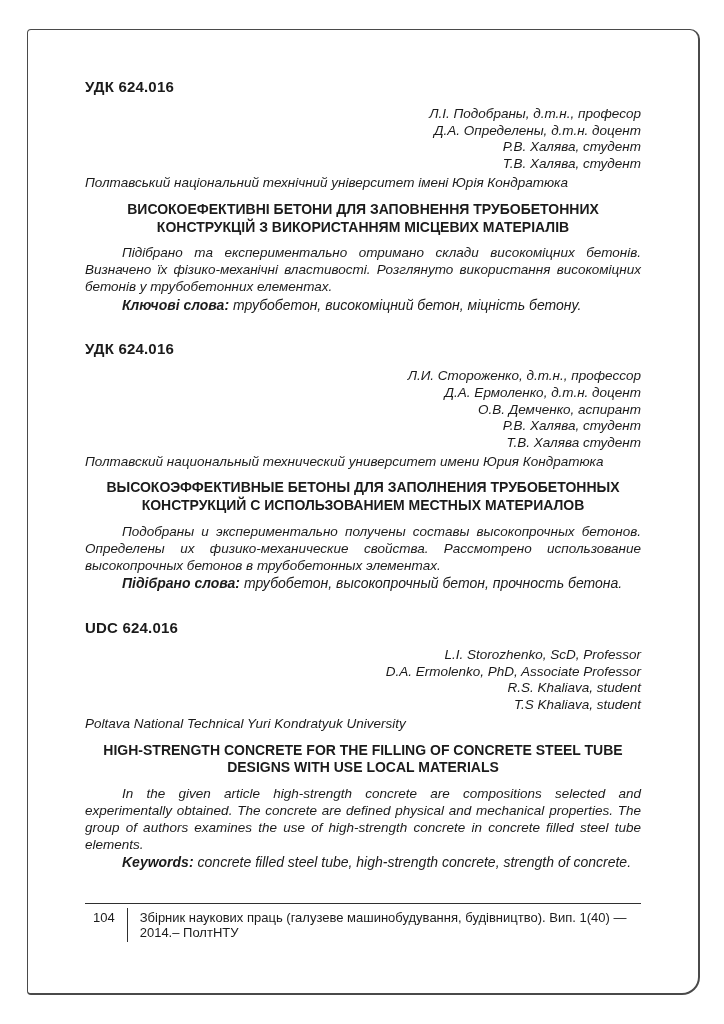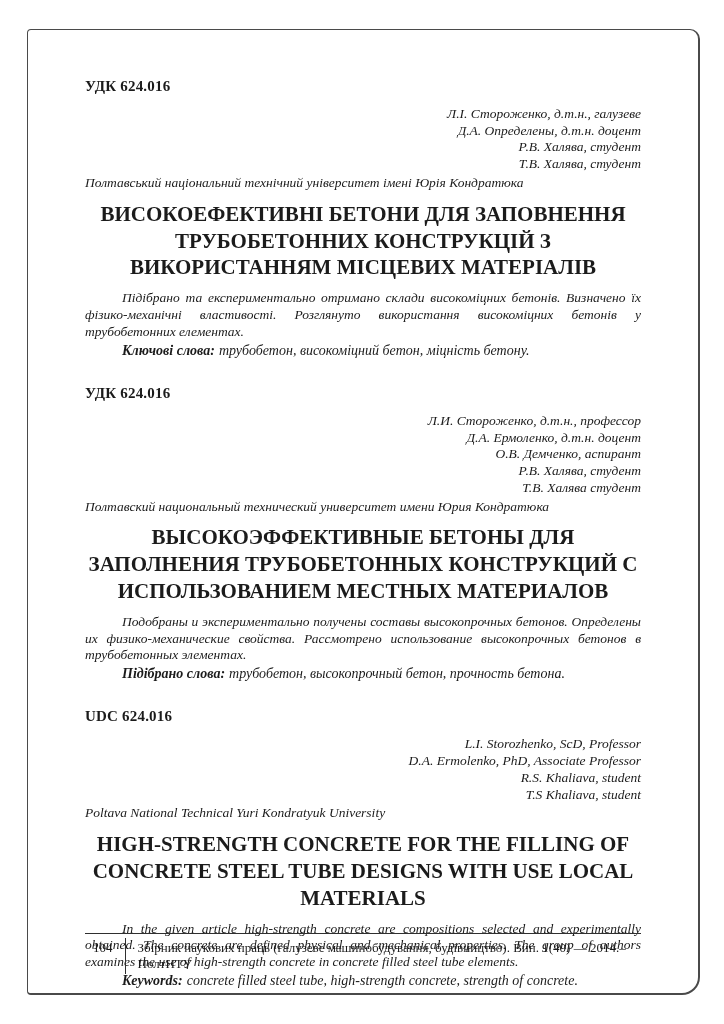--- a/index.html
+++ b/index.html
@@ -2,21 +2,21 @@
 <html><head>
 <meta charset="utf-8">
 <style>
   * { margin: 0; padding: 0; box-sizing: border-box; }
   html, body { width: 724px; height: 1024px; }
   body { background: #ffffff; }
   .page {
     position: relative;
     width: 724px; height: 1024px;
     background: #ffffff;
-    font-family: Liberation Serif, serif;
+    font-family: Liberation Sans, sans-serif;
     color: #1b1b1b;
     overflow: hidden;
   }
   .scan-frame {
     position: absolute;
     left: 27px; top: 29px; right: 24px; bottom: 29px;
     border: 1px solid #4a4a4a;
     border-right-width: 2px;
     border-bottom-width: 2px;
     border-radius: 4px 10px 18px 4px;
@@ -42,42 +42,42 @@
   .affiliation {
     text-align: left;
     font-style: italic;
     font-size: 13.5px;
     line-height: 1.24;
     margin-top: 2px;
   }
   .title {
     text-align: center;
     font-weight: bold;
-    font-size: 21px;
+    font-size: 14px;
     line-height: 1.28;
     margin: 9px 0 9px 0;
   }
   .abstract {
     font-style: italic;
     font-size: 13.5px;
     line-height: 1.24;
     text-align: justify;
     text-indent: 37px;
   }
   .keywords {
     font-style: italic;
     font-size: 14px;
     line-height: 1.24;
     text-indent: 37px;
     margin-top: 1px;
   }
   .kw-label { font-weight: bold; margin-right: 4px; }
   .footer {
     position: absolute;
-    left: 85px; right: 83px; top: 933px;
+    left: 85px; right: 83px; top: 903px;
     border-top: 1px solid #2f2f2f;
     padding-top: 4px;
     display: flex;
     align-items: stretch;
     font-size: 13px;
   }
   .pageno { padding: 2px 12px 2px 8px; }
   .vsep { width: 1px; background: #2f2f2f; }
   .journal { padding: 2px 0 2px 12px; flex: 1; }
 </style>
@@ -85,21 +85,21 @@
 <body>
 
 <div class="page">
   <div class="scan-frame"></div>
 
   <div class="content">
 
     <section class="sec">
       <div class="udc">УДК 624.016</div>
       <div class="authors">
-        <div>Л.І. Стороженко, д.т.н., галузеве</div>
+        <div>Л.І. Подобраны, д.т.н., професор</div>
         <div>Д.А. Определены, д.т.н. доцент</div>
         <div>Р.В. Халява, студент</div>
         <div>Т.В. Халява, студент</div>
       </div>
       <div class="affiliation">Полтавський національний технічний університет імені Юрія Кондратюка</div>
       <h1 class="title">ВИСОКОЕФЕКТИВНІ БЕТОНИ ДЛЯ ЗАПОВНЕННЯ ТРУБОБЕТОННИХ КОНСТРУКЦІЙ З ВИКОРИСТАННЯМ МІСЦЕВИХ МАТЕРІАЛІВ</h1>
       <p class="abstract">Підібрано та експериментально отримано склади високоміцних бетонів. Визначено їх фізико-механічні властивості. Розглянуто використання високоміцних бетонів у трубобетонних елементах.</p>
       <p class="keywords">
         <span class="kw-label">Ключові слова:</span><span>трубобетон, високоміцний бетон, міцність бетону.</span>
       </p>

